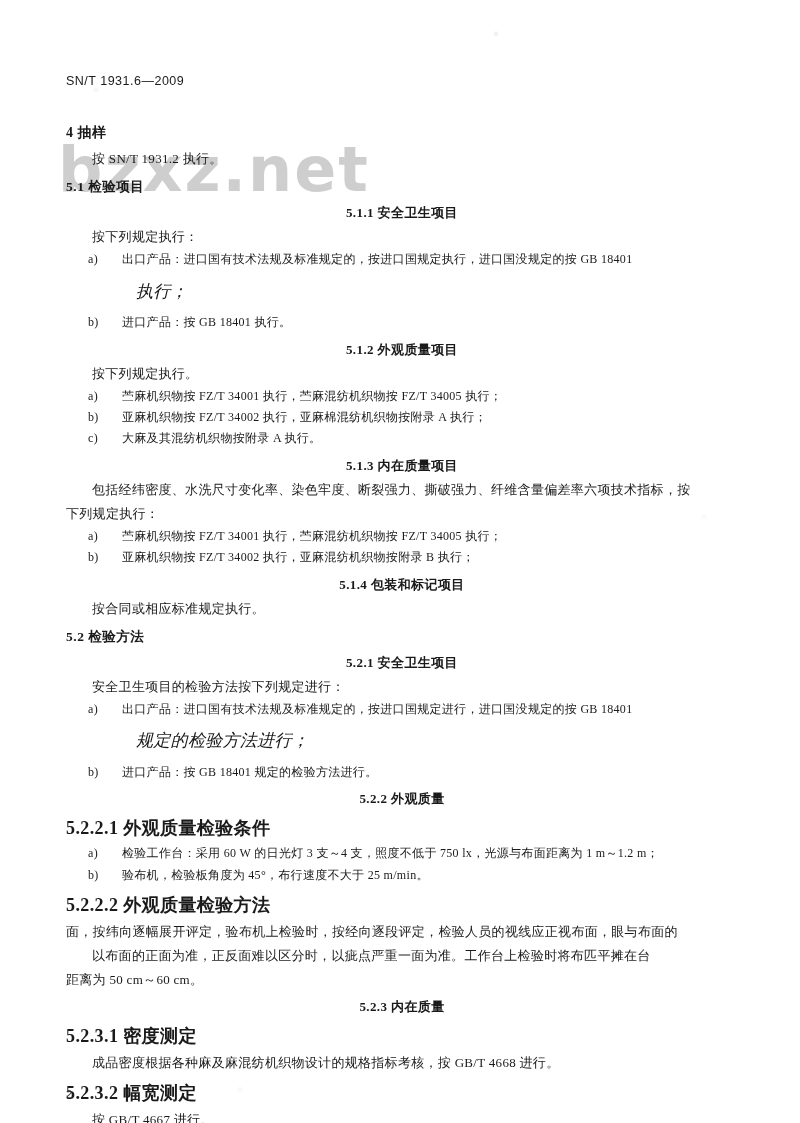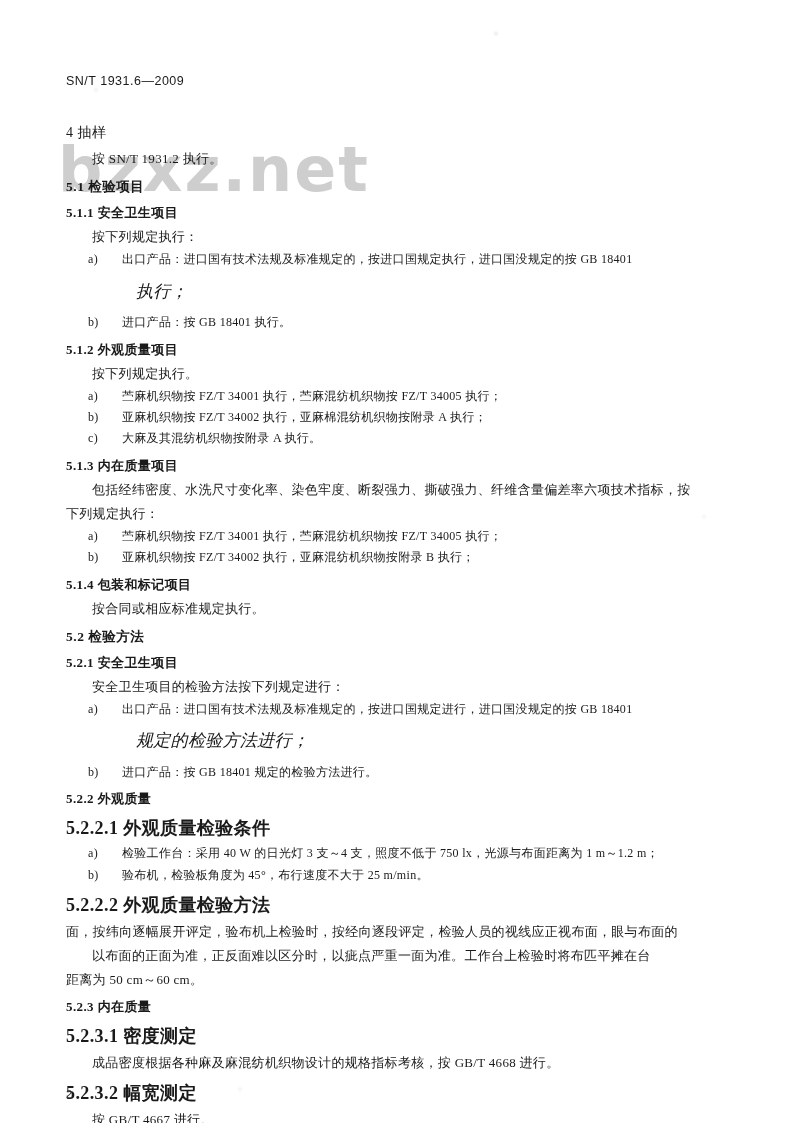--- a/index.html
+++ b/index.html
@@ -46,35 +46,36 @@
     width: 672px;
   }
   .doc-number {
     font-family: "Liberation Sans", sans-serif;
     font-size: 12.5px;
     letter-spacing: 0.5px;
     margin-bottom: 36px;
   }
   .h-sec {
     font-size: 14px;
-    font-weight: normal;
+    font-weight: bold;
     margin: 13px 0 6px 0;
     letter-spacing: 0.5px;
   }
   .h-sub {
     font-size: 13.5px;
     font-weight: bold;
     margin: 9px 0 4px 0;
     letter-spacing: 0.5px;
   }
   .h-sub3 {
     font-size: 13px;
     font-weight: bold;
     margin: 8px 0 4px 0;
     letter-spacing: 0.4px;
+    text-align: center;
   }
   .h-sub4 {
     font-size: 18px;
     font-weight: bold;
     margin: 8px 0 4px 0;
     letter-spacing: 0.4px;
   }
   .para {
     font-size: 13px;
     line-height: 1.62;
@@ -153,21 +154,21 @@
 
     <div class="h-sub">5.2  检验方法</div>
     <div class="h-sub3">5.2.1  安全卫生项目</div>
     <div class="para">安全卫生项目的检验方法按下列规定进行：</div>
     <div class="listitem"><span class="lbl">a)</span><span>出口产品：进口国有技术法规及标准规定的，按进口国规定进行，进口国没规定的按 GB 18401</span></div>
     <div class="listcont">规定的检验方法进行；</div>
     <div class="listitem"><span class="lbl">b)</span><span>进口产品：按 GB 18401 规定的检验方法进行。</span></div>
 
     <div class="h-sub3">5.2.2  外观质量</div>
     <div class="h-sub4">5.2.2.1  外观质量检验条件</div>
-    <div class="listitem"><span class="lbl">a)</span><span>检验工作台：采用 40 W 的日光灯 3 支～4 支，照度不低于 750 lx，光源与布面距离为 1 m～1.2 m；</span></div>
+    <div class="listitem"><span class="lbl">a)</span><span>检验工作台：采用 60 W 的日光灯 3 支～4 支，照度不低于 750 lx，光源与布面距离为 1 m～1.2 m；</span></div>
     <div class="listitem"><span class="lbl">b)</span><span>验布机，检验板角度为 45°，布行速度不大于 25 m/min。</span></div>
 
     <div class="h-sub4">5.2.2.2  外观质量检验方法</div>
     <div class="para noindent">面，按纬向逐幅展开评定，验布机上检验时，按经向逐段评定，检验人员的视线应正视布面，眼与布面的</div>
     <div class="para">以布面的正面为准，正反面难以区分时，以疵点严重一面为准。工作台上检验时将布匹平摊在台</div>
     <div class="para noindent">距离为 50 cm～60 cm。</div>
 
     <div class="h-sub3">5.2.3  内在质量</div>
     <div class="h-sub4">5.2.3.1  密度测定</div>
     <div class="para">成品密度根据各种麻及麻混纺机织物设计的规格指标考核，按 GB/T 4668 进行。</div>

